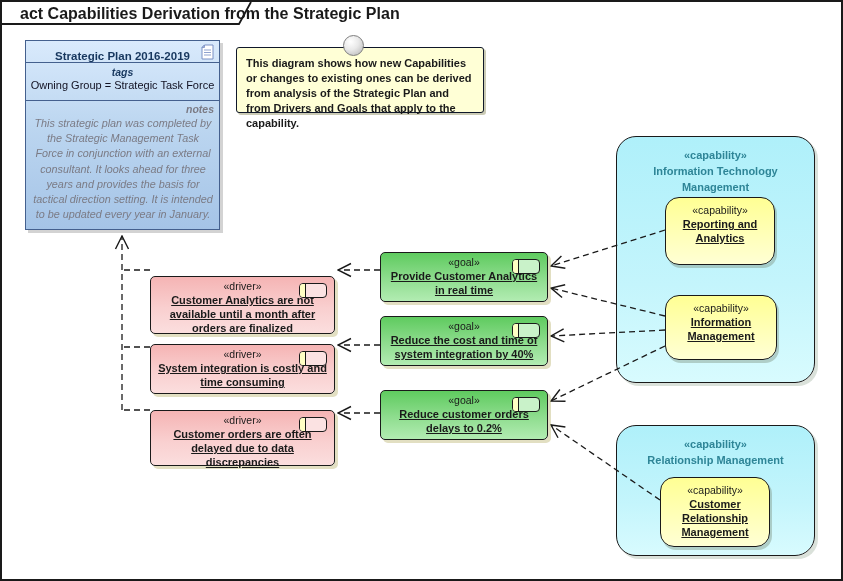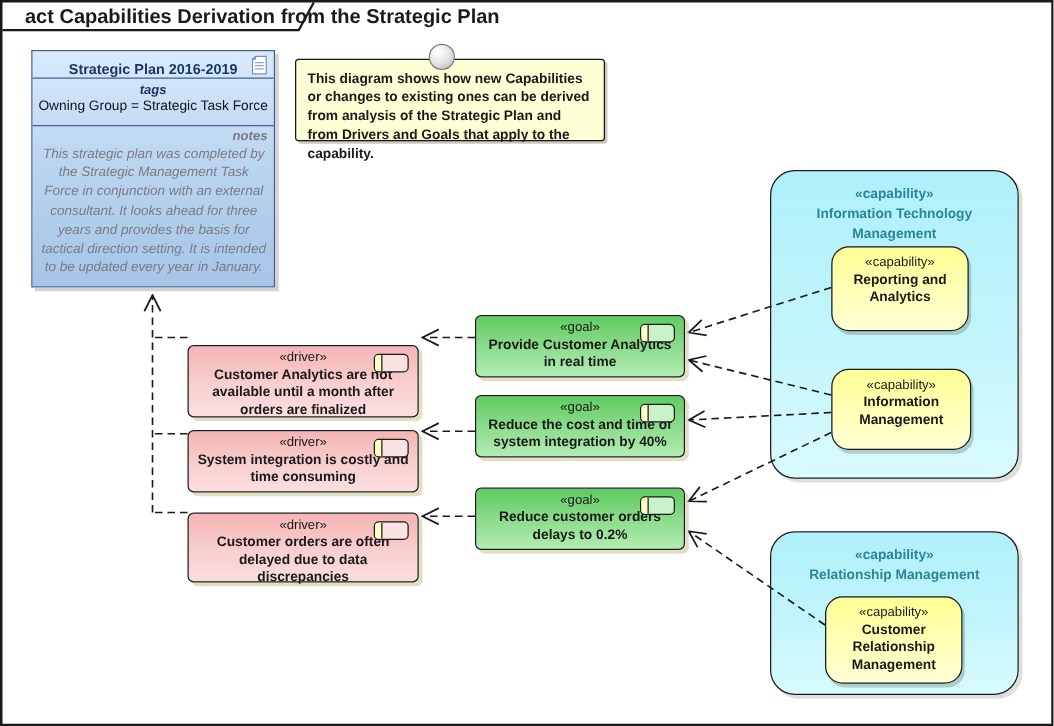--- a/index.html
+++ b/index.html
@@ -56,21 +56,21 @@
   .driver{
     background:linear-gradient(180deg,#f5b4b4 0%,#f9cfcf 55%,#fbdede 100%);
     box-shadow:3px 3px 0 rgba(190,185,120,0.45);
     margin-top:24px;
   }
   .goal{
     background:linear-gradient(180deg,#5fcb5f 0%,#8fdd8f 55%,#b2ecb2 100%);
     box-shadow:3px 3px 0 rgba(190,185,120,0.45);
   }
   .stereo{font-size:10.5px;color:#1a1a1a;line-height:13px;}
-  .node-text{font-size:11px;font-weight:bold;color:#1a1a1a;line-height:14px;padding:0 6px;}
+  .node-text{font-size:11px;font-weight:bold;color:#1a1a1a;line-height:14px;padding:0 6px;text-decoration:underline;}
   .elem-icon{position:absolute;top:6px;right:7px;width:26px;height:13px;border:1.4px solid #1a1a1a;border-radius:4px;overflow:hidden;display:flex;}
   .elem-icon .bar{width:5px;height:100%;background:#ffffc4;border-right:1.2px solid #1a1a1a;}
   .driver .elem-icon{background:#fbe2e2;}
   .goal .elem-icon{background:#c9f2c9;}
 
   
   .capgroup{
     background:linear-gradient(180deg,#aff0fa 0%,#c4f5fc 60%,#d8fbfe 100%);
     border:1.5px solid #1a1a1a;border-radius:20px;z-index:3;box-sizing:border-box;
     text-align:center;box-shadow:3px 3px 0 rgba(150,170,150,0.35);

